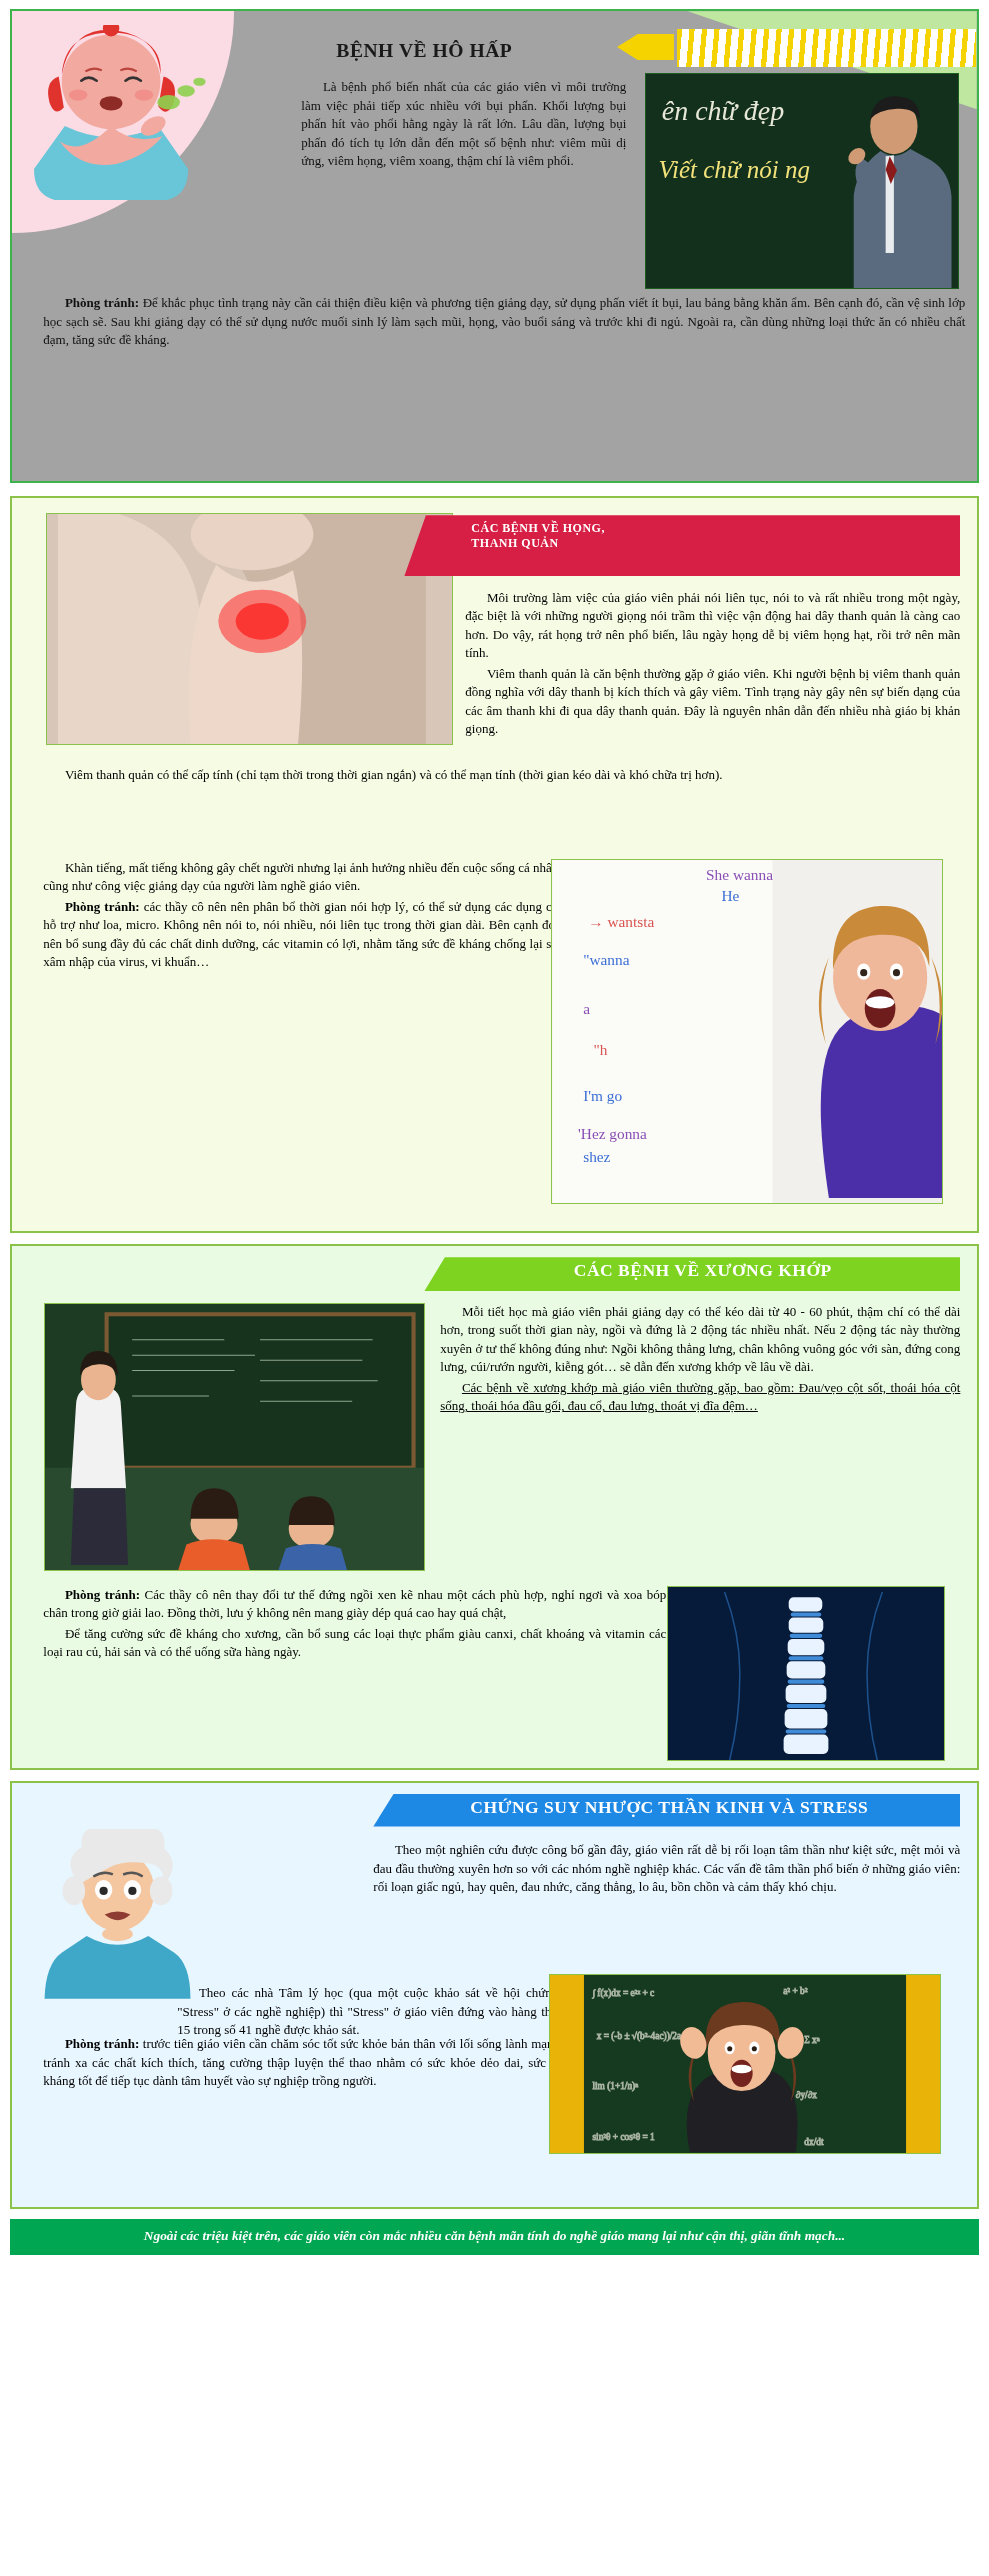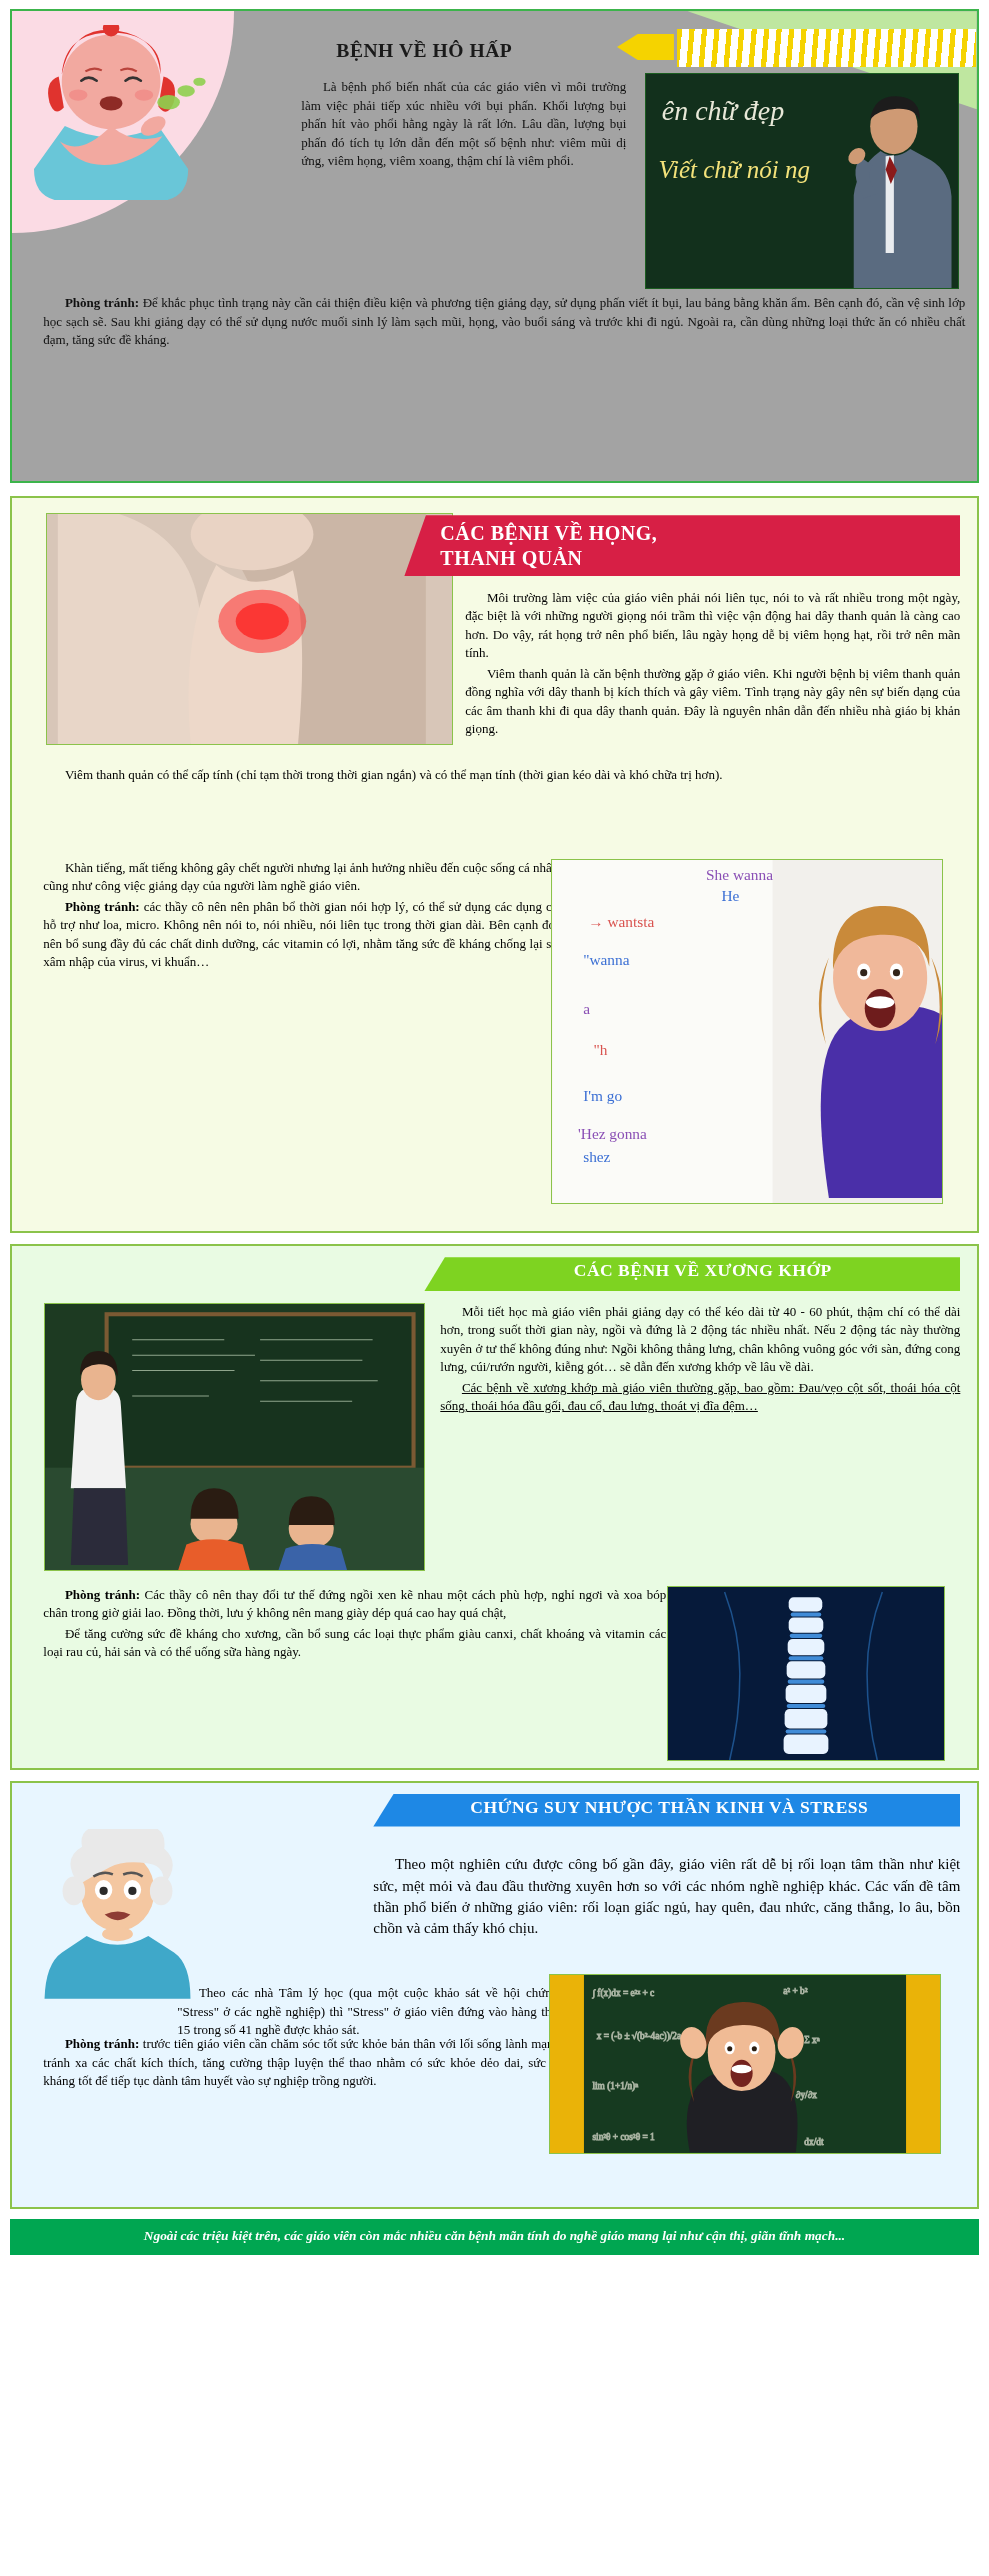--- a/index.html
+++ b/index.html
@@ -108,25 +108,25 @@
   }
   .sec2-titlebox {
     position:absolute;
     left:392px; top:17.5px;
     width:556px; height:61px;
     background:#d71f45;
     clip-path:polygon(21.6px 0, 100% 0, 100% 100%, 0 100%);
   }
   .sec2-title {
     position:absolute;
-    left:428px; top:23px;
+    left:459px; top:23px;
     width:495px;
     color:#ffffff;
     font-weight:bold;
-    font-size:20px;
+    font-size:12px;
     line-height:1.25;
     letter-spacing:0.5px;
   }
   .sec2-photo {
     position:absolute;
     left:34px; top:15.5px;
     width:407px; height:232px;
     border:1.5px solid #8bc34a;
     overflow:hidden;
     background:#d9c7bb;
@@ -244,23 +244,23 @@
     left:371px; top:13.4px;
     width:572px;
     color:#ffffff;
     font-weight:bold;
     font-size:17.5px;
     letter-spacing:0.5px;
     text-align:center;
   }
   .sec4-body-right {
     position:absolute;
-    left:361px; top:71px;
+    left:361px; top:58px;
     width:587px;
-    font-size:15px;
+    font-size:13px;
     line-height:1.42;
     text-align:justify;
   }
   .sec4-body-mid {
     position:absolute;
     left:165px; top:201px;
     width:381px;
     font-size:13px;
     line-height:1.42;
     text-align:justify;

